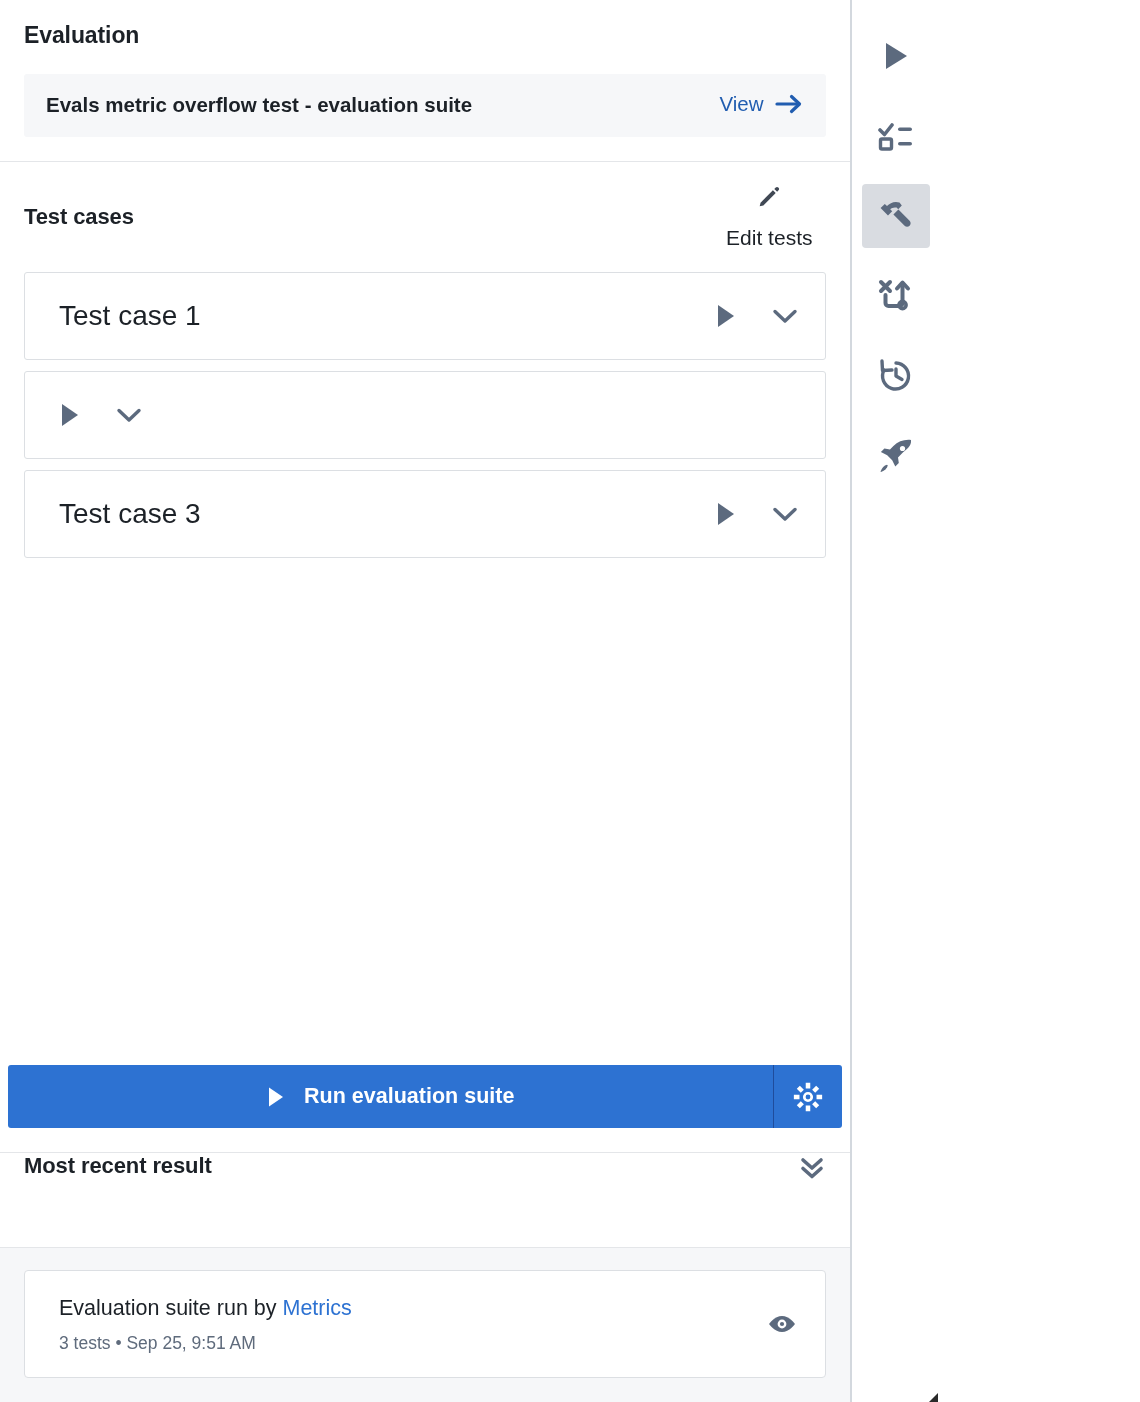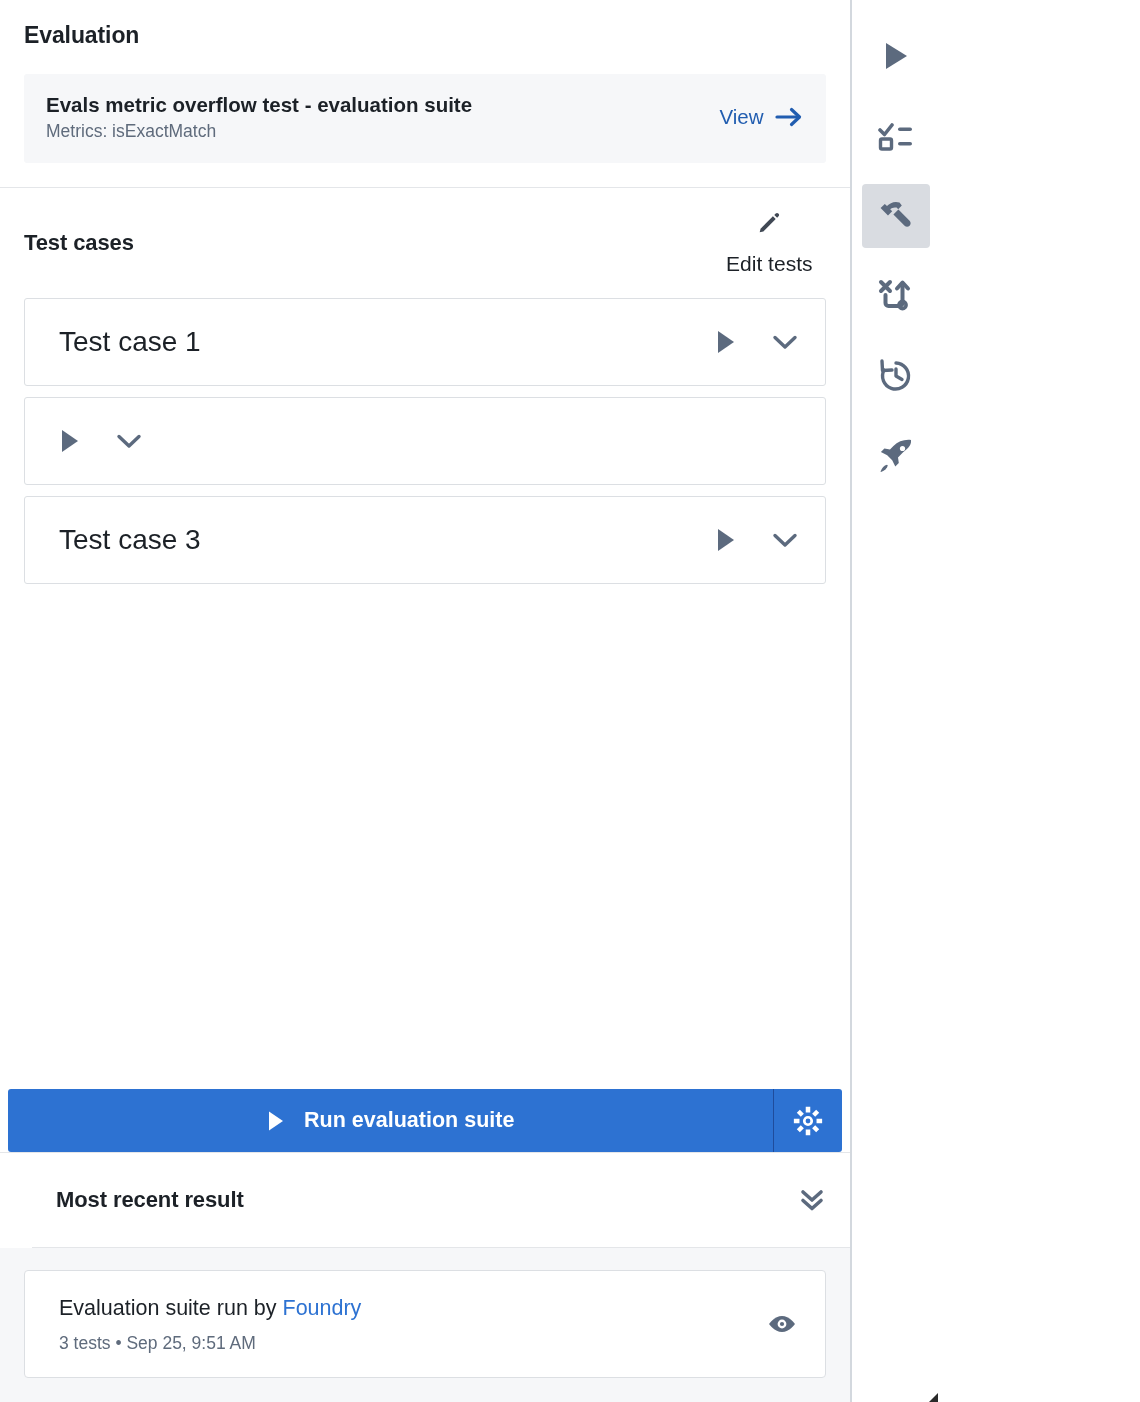--- a/index.html
+++ b/index.html
@@ -143,21 +143,21 @@
     justify-content: center;
     cursor: pointer;
   }
   .icon-btn svg { display: block; }
 
   .tests-spacer { flex: 1 1 auto; }
 
   
   .run-bar {
     display: flex;
-    padding: 0 8px 0 8px;
+    padding: 0 8px 24px 8px;
     border-bottom: 1px solid #e4e6e9;
   }
   .run-btn {
     flex: 1 1 auto;
     height: 63px;
     background: #2d72d2;
     border-radius: 3px 0 0 3px;
     display: flex;
     align-items: center;
     justify-content: center;
@@ -178,26 +178,25 @@
     align-items: center;
     justify-content: center;
     cursor: pointer;
   }
   .run-settings svg { display: block; }
 
   
   .recent-head {
     height: 95px;
     display: flex;
-    align-items: center;
+    align-items: flex-start;
     justify-content: space-between;
     padding: 0 22px 0 24px;
     border-bottom: 1px solid #e4e6e9;
     background: #fff;
-    margin-left: 32px;
   }
   .recent-title {
     font-size: 22px;
     font-weight: 700;
     color: #1c2127;
     letter-spacing: -0.1px;
   }
 
   .recent-body {
     background: #f6f7f9;
@@ -284,21 +283,20 @@
 <div id="app">
 
   <div class="panel">
 
     <div class="eval-section">
       <div class="eval-title">Evaluation</div>
 
       <div class="suite-card">
         <div class="suite-info">
           <div class="suite-name">Evals metric overflow test - evaluation suite</div>
-          <div class="suite-metrics">Metrics: isExactMatch</div>
         </div>
         <div class="view-link">
           <span>View</span>
           <span>
             <svg width="30" height="26" viewBox="0 0 30 26" fill="none">
               <path d="M3 13 H25" stroke="#215db0" stroke-width="3.2" stroke-linecap="round"></path>
               <path d="M17.5 5.5 L25.5 13 L17.5 20.5" stroke="#215db0" stroke-width="3.2" stroke-linecap="round" stroke-linejoin="round" fill="none"></path>
             </svg>
           </span>
         </div>
@@ -399,21 +397,21 @@
           <path d="M7 7 L16 15 L25 7" stroke="#5c6a7e" stroke-width="3.6" fill="none" stroke-linecap="round" stroke-linejoin="round"></path>
           <path d="M7 15.5 L16 23.5 L25 15.5" stroke="#5c6a7e" stroke-width="3.6" fill="none" stroke-linecap="round" stroke-linejoin="round"></path>
         </svg>
       </span>
     </div>
 
     <div class="recent-body">
       <div class="result-card">
         <div class="result-main">
           <div class="result-line1">
-            <span>Evaluation suite run by </span><span class="result-author">Foundry</span>
+            <span>Evaluation suite run by </span><span class="result-author">Metrics</span>
           </div>
           <div class="result-line2">3 tests • Sep 25, 9:51 AM</div>
         </div>
         <span class="result-eye">
           <svg width="34" height="26" viewBox="0 0 34 26">
             <path d="M17 5C9.5 5 4 13 4 13s5.5 8 13 8 13-8 13-8-5.5-8-13-8z" fill="#5c6a7e"></path>
             <circle cx="17" cy="13" r="4.4" fill="#ffffff"></circle>
             <circle cx="17" cy="13" r="2.1" fill="#5c6a7e"></circle>
           </svg>
         </span>

